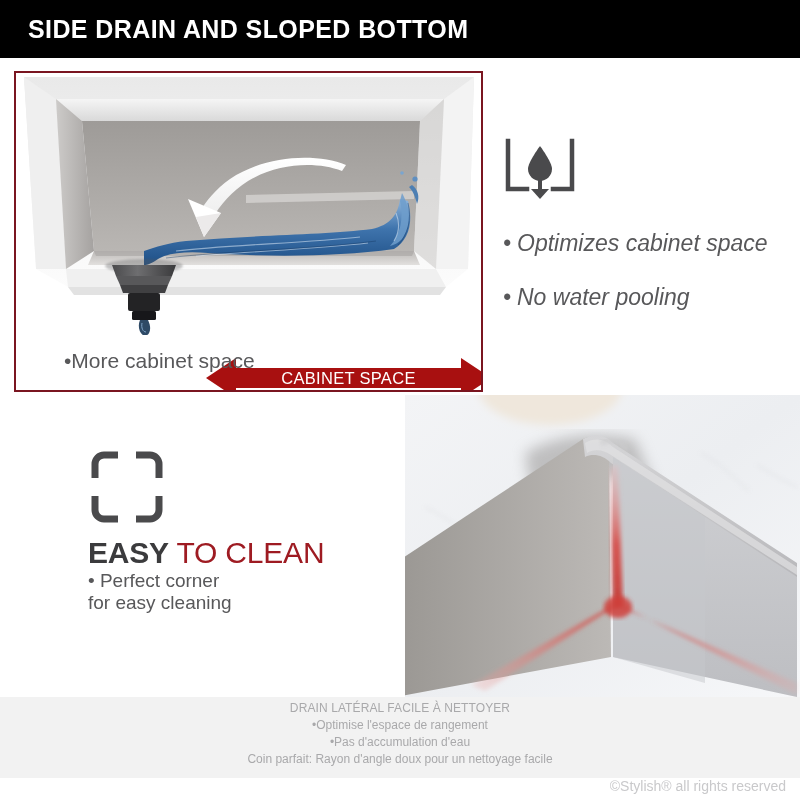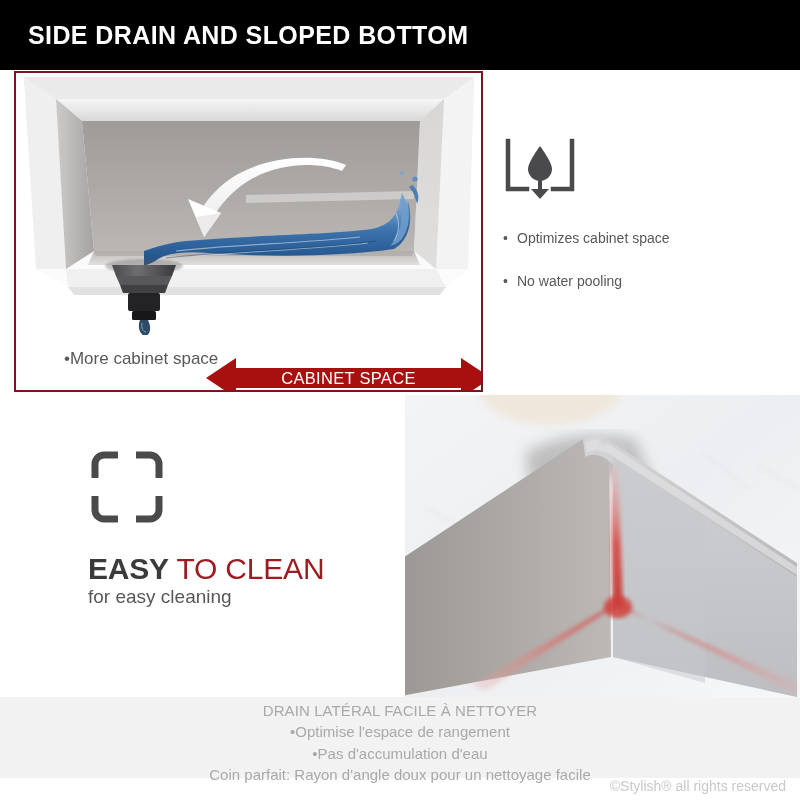--- a/index.html
+++ b/index.html
@@ -1,63 +1,63 @@
 <!DOCTYPE html>
 <html><head>
 <meta charset="utf-8">
 <style>
   html,body{margin:0;padding:0;background:#fff;}
   body{width:800px;height:800px;position:relative;overflow:hidden;
        font-family:"Liberation Sans",sans-serif;-webkit-font-smoothing:antialiased;}
 
   
-  #header{position:absolute;left:0;top:0;width:800px;height:70px;background:#000;text-align:right;}
+  #header{position:absolute;left:0;top:0;width:800px;height:58px;background:#000;text-align:right;}
   #header-title{position:absolute;left:28px;top:50%;transform:translateY(-50%);
       color:#fff;font-size:25px;font-weight:bold;letter-spacing:.4px;white-space:nowrap;}
 
   
   #illu-panel{position:absolute;left:14px;top:71px;width:469px;height:321px;
       border:2px solid #7a1520;background:#fff;box-sizing:border-box;overflow:hidden;}
   #illu-stage{position:absolute;left:0;top:0;width:465px;height:260px;}
   #illu-svg{position:absolute;left:0;top:0;}
 
-  #more-space{position:absolute;left:48px;top:276px;font-size:17px;color:#58585a;
+  #more-space{position:absolute;left:48px;top:276px;font-size:21px;color:#58585a;
       white-space:nowrap;}
 
   
   #cabinet-banner{position:absolute;left:190px;top:283px;width:285px;height:44px;}
   #cabinet-label{position:absolute;left:0;top:0;width:285px;height:44px;
       display:flex;align-items:center;justify-content:center;color:#fff;
       font-size:16.5px;font-weight:normal;letter-spacing:.3px;}
 
   
   #feature-col{position:absolute;left:503px;top:138px;width:290px;}
   #drain-icon{display:block;}
   #feature-list{margin:0;padding:0;list-style:none;margin-top:26px;}
-  #feature-list li{font-size:14px;color:#58585a;margin-bottom:27px;white-space:nowrap;}
+  #feature-list li{font-size:23px;color:#58585a;margin-bottom:27px;white-space:nowrap;font-style:italic;}
   #feature-list li .b{display:inline-block;width:14px;}
 
   
   #clean-block{position:absolute;left:88px;top:450px;width:300px;}
   #corner-icon{display:block;margin-left:2px;}
-  #clean-head{margin-top:24px;font-size:30px;font-weight:bold;letter-spacing:-.2px;
+  #clean-head{margin-top:8px;font-size:30px;font-weight:bold;letter-spacing:-.2px;
       white-space:nowrap;}
   #clean-head .easy{color:#3b3b3d;}
   #clean-head .toclean{color:#9e1b22;font-weight:normal;}
   .clean-line{font-size:19px;color:#58585a;line-height:1.16;white-space:nowrap;}
 
   
   #photo{position:absolute;left:405px;top:395px;width:395px;height:302px;overflow:hidden;
       background:#f4f5f7;}
   #photo-svg{position:absolute;left:0;top:0;}
 
   
   #footer-band{position:absolute;left:0;top:697px;width:800px;height:81px;background:#f2f2f2;}
   #footer-text{position:absolute;left:0;top:700px;width:800px;text-align:center;
-      color:#a9a9ab;font-size:15px;line-height:1.42;}
+      color:#a9a9ab;font-size:12px;line-height:1.42;}
   #footer-text .fr-title{letter-spacing:.1px;}
   #copyright{position:absolute;right:14px;top:778px;color:#c9c9cb;font-size:14px;}
 </style>
 </head>
 <body>
 
 <div id="header">
   <div id="header-title">SIDE DRAIN AND SLOPED BOTTOM</div>
 </div>
 
@@ -208,20 +208,21 @@
         <path d="M5,46 L5,60 A9,9 0 0 0 14,69 L28,69"></path>
         <path d="M69,46 L69,60 A9,9 0 0 1 60,69 L46,69"></path>
       </g>
     </svg>
   </span>
 
   <div id="clean-head">
     <span class="easy">EASY</span><span class="toclean"> TO CLEAN</span>
   </div>
 
+  <div class="clean-line">• Perfect corner</div>
   <div class="clean-line">for easy cleaning</div>
 </div>
 
 <div id="photo">
   <svg id="photo-svg" width="395" height="302" viewBox="0 0 395 302">
     <defs>
       <linearGradient id="marble" x1="0" y1="0" x2="1" y2="1">
         <stop offset="0" stop-color="#f3f4f6"></stop>
           <stop offset=".5" stop-color="#eceef1"></stop>
         <stop offset="1" stop-color="#f6f7f9"></stop>

